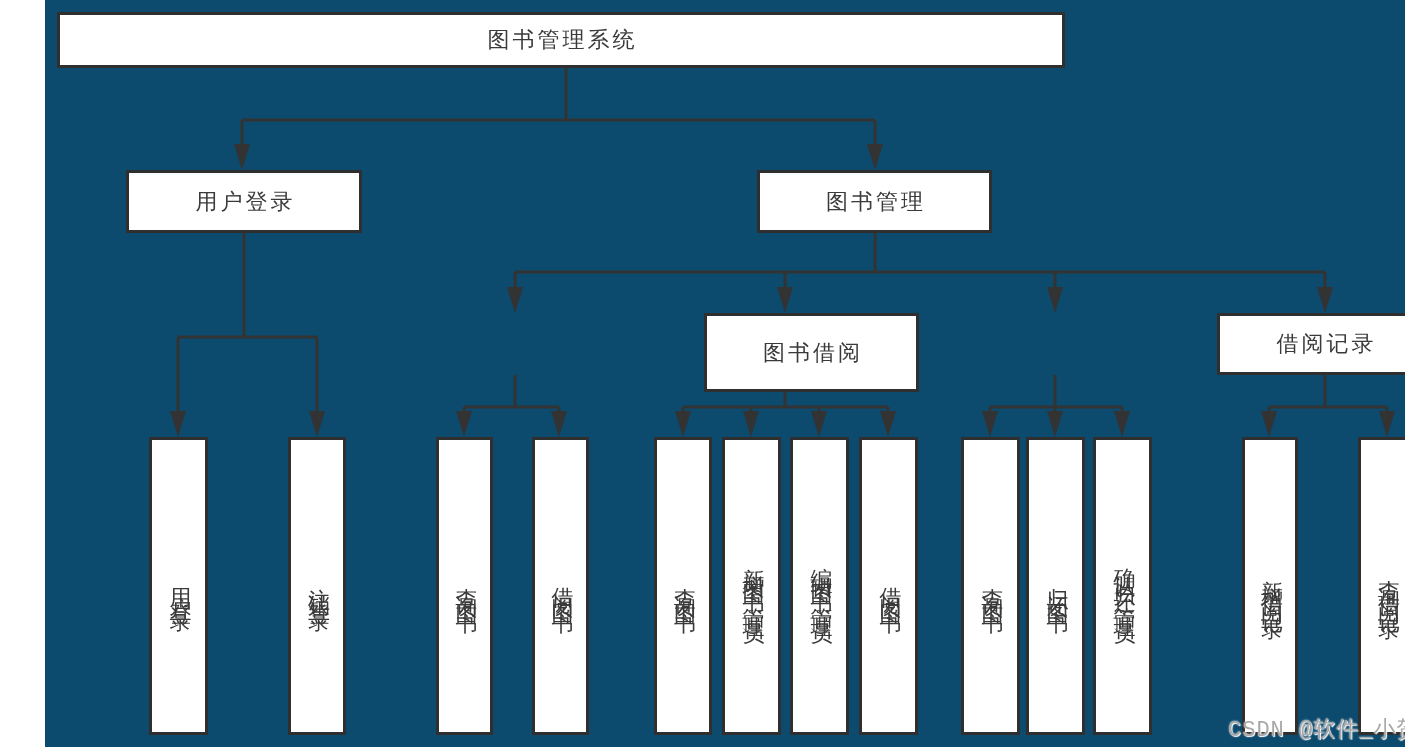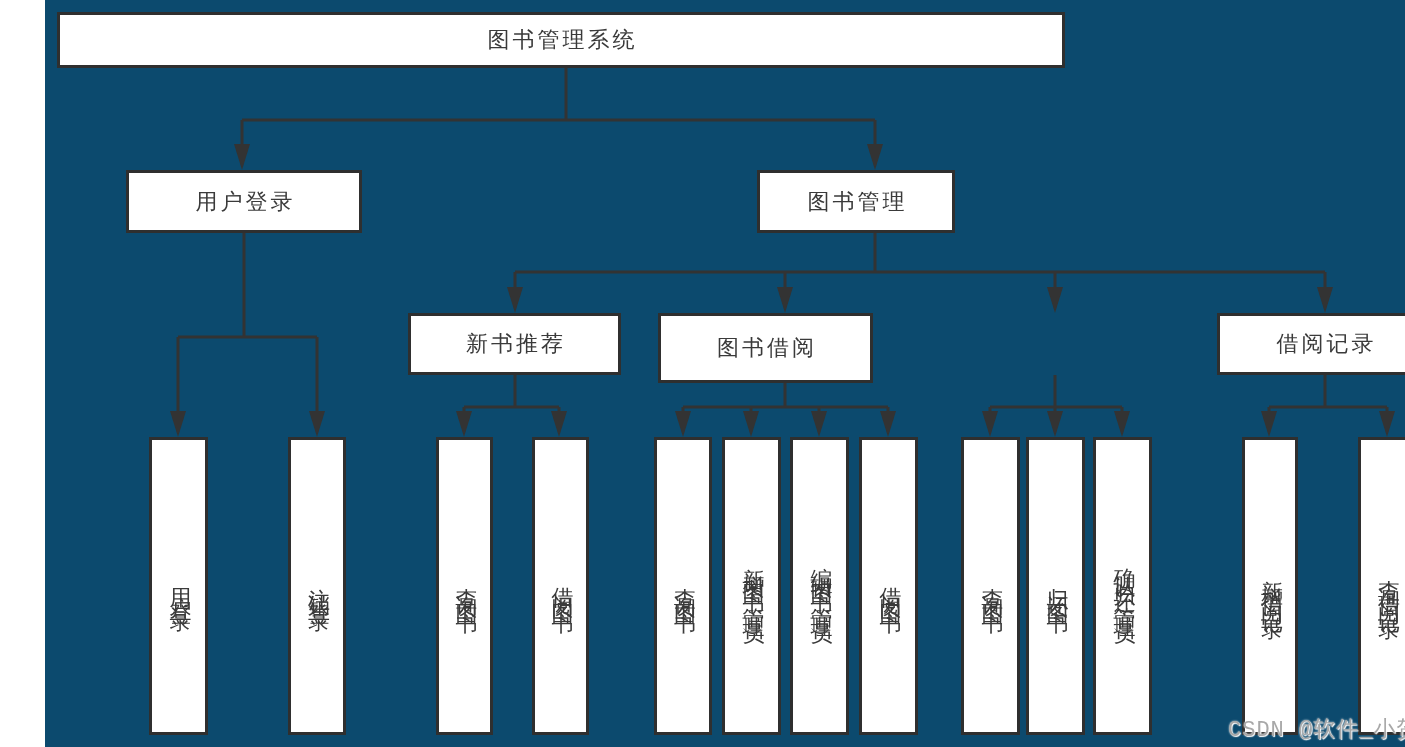--- a/index.html
+++ b/index.html
@@ -50,23 +50,23 @@
     writing-mode: vertical-rl;
     text-orientation: mixed;
     letter-spacing: 8px;
     line-height: 1;
     font-size: 22px;
     white-space: nowrap;
   }
   
   .n-root           { left: 12px;   top: 12px;  width: 1008px; height: 56px; }
   .n-user-login     { left: 81px;   top: 170px; width: 236px;  height: 63px; }
-  .n-book-mgmt      { left: 712px;  top: 170px; width: 198px;  height: 63px; }
+  .n-book-mgmt      { left: 712px;  top: 170px; width: 235px;  height: 63px; }
   .n-new-book       { left: 363px;  top: 313px; width: 213px;  height: 62px; }
-  .n-book-borrow    { left: 613px;  top: 313px; width: 215px;  height: 70px; }
+  .n-book-borrow    { left: 659px;  top: 313px; width: 215px;  height: 79px; }
   .n-current-borrow { left: 903px;  top: 313px; width: 217px;  height: 62px; }
   .n-borrow-record  { left: 1172px; top: 313px; width: 216px;  height: 62px; }
 
   .leaf { top: 437px; height: 298px; }
   .l-ul-0 { left: 104px;  width: 59px; }
   .l-ul-1 { left: 243px;  width: 58px; }
   .l-nb-0 { left: 391px;  width: 57px; }
   .l-nb-1 { left: 487px;  width: 57px; }
   .l-bb-0 { left: 609px;  width: 58px; }
   .l-bb-1 { left: 677px;  width: 59px; }
@@ -143,21 +143,20 @@
       <polygon class="ar" points="1216,411 1232,411 1224,437"></polygon>
       <polygon class="ar" points="1334,411 1350,411 1342,437"></polygon>
     </g>
   </svg>
 
   <div class="box hnode n-root">图书管理系统</div>
 
   <div class="box hnode n-user-login">用户登录</div>
   <div class="box hnode n-book-mgmt">图书管理</div>
 
-  <div class="box hnode n-new-book">新书推荐</div>
   <div class="box hnode n-book-borrow">图书借阅</div>
   <div class="box hnode n-borrow-record">借阅记录</div>
 
   <div class="box leaf l-ul-0">用户登录</div>
   <div class="box leaf l-ul-1">注销登录</div>
 
   <div class="box leaf l-nb-0">查询图书</div>
   <div class="box leaf l-nb-1">借阅图书</div>
 
   <div class="box leaf l-bb-0">查询图书</div>

